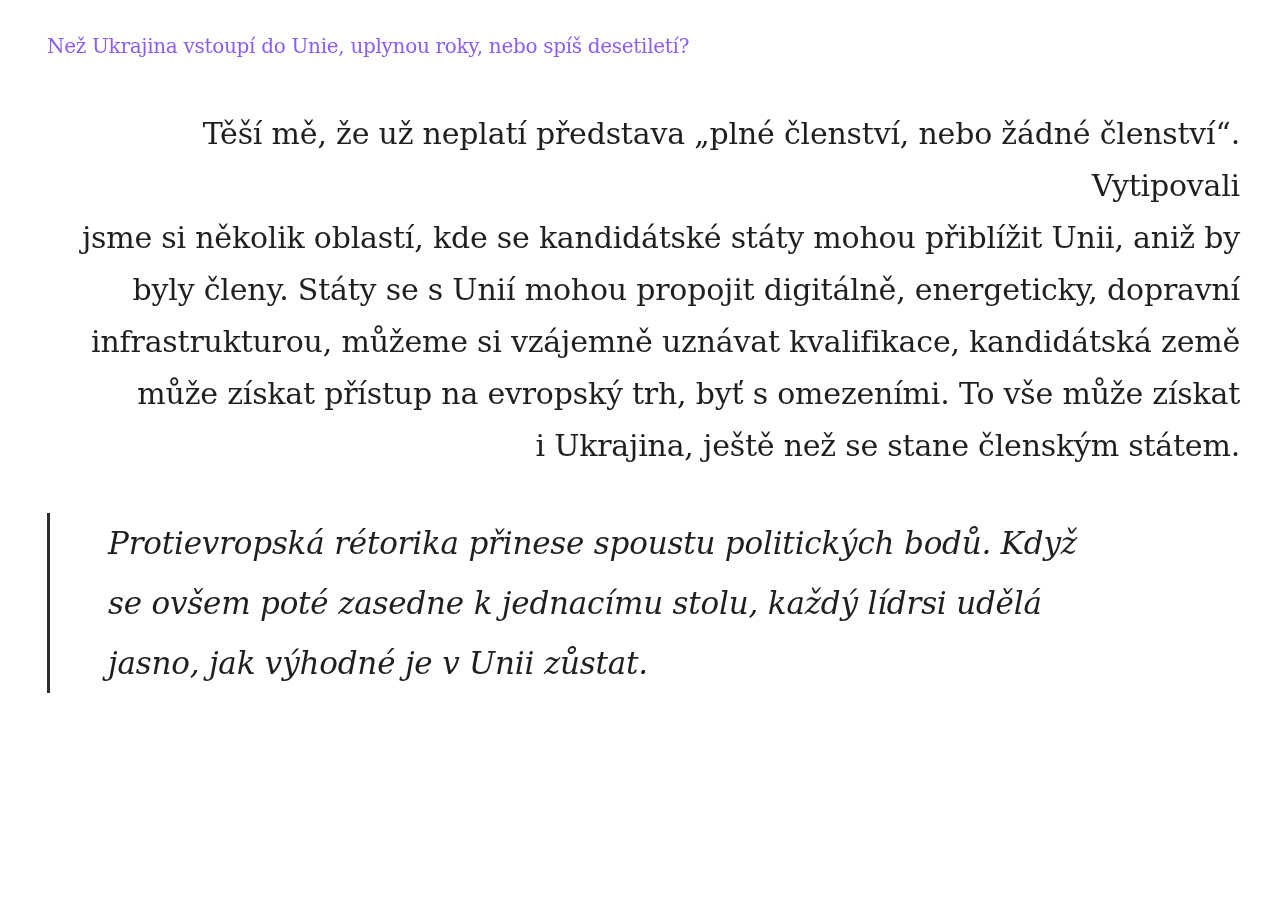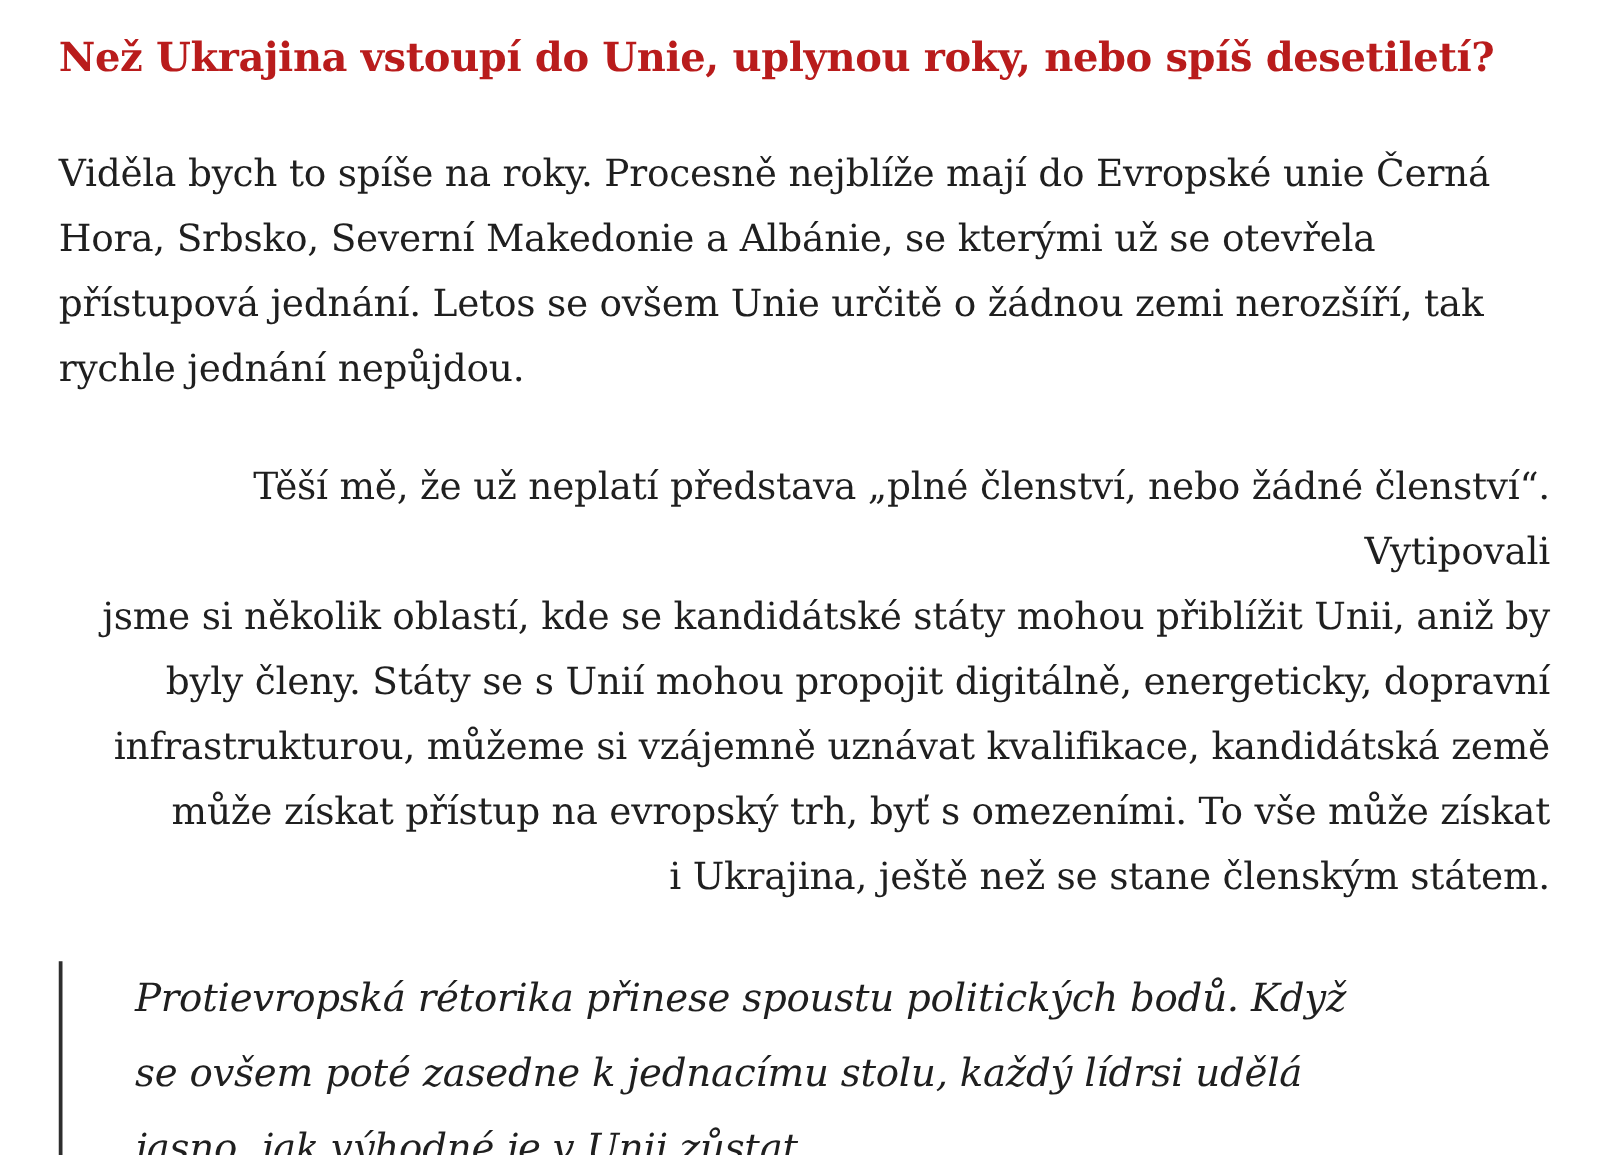--- a/index.html
+++ b/index.html
@@ -14,24 +14,24 @@
     font-family: "DejaVu Serif", serif;
     color: #1f1f1f;
   }
   .article {
     box-sizing: border-box;
     width: 1280px;
     padding: 26px 40px 0 47px;
   }
   .heading {
     margin: 0;
-    font-size: 32px;
+    font-size: 20px;
     line-height: 40px;
-    font-weight: 700;
-    color: #b91c1c;
+    font-weight: 400;
+    color: #8b5cf6;
     letter-spacing: -0.3px;
   }
   .para {
     margin: 0;
     font-size: 30px;
     line-height: 52px;
     letter-spacing: -0.2px;
     white-space: pre-line;
     color: #1f1f1f;
   }
@@ -64,24 +64,20 @@
     white-space: pre-line;
     color: #1f1f1f;
   }
 </style>
 </head>
 <body>
 
 <main class="article">
   <h1 class="heading">Než Ukrajina vstoupí do Unie, uplynou roky, nebo spíš desetiletí?</h1>
 
-  <p class="para first">Viděla bych to spíše na roky. Procesně nejblíže mají do Evropské unie Černá
-Hora, Srbsko, Severní Makedonie a Albánie, se kterými už se otevřela
-přístupová jednání. Letos se ovšem Unie určitě o žádnou zemi nerozšíří, tak
-rychle jednání nepůjdou.</p>
 
   <p class="para second">Těší mě, že už neplatí představa „plné členství, nebo žádné členství“. Vytipovali
 jsme si několik oblastí, kde se kandidátské státy mohou přiblížit Unii, aniž by
 byly členy. Státy se s Unií mohou propojit digitálně, energeticky, dopravní
 infrastrukturou, můžeme si vzájemně uznávat kvalifikace, kandidátská země
 může získat přístup na evropský trh, byť s omezeními. To vše může získat
 i Ukrajina, ještě než se stane členským státem.</p>
 
   <blockquote class="pull-quote">
     <span class="quote-bar"></span>

